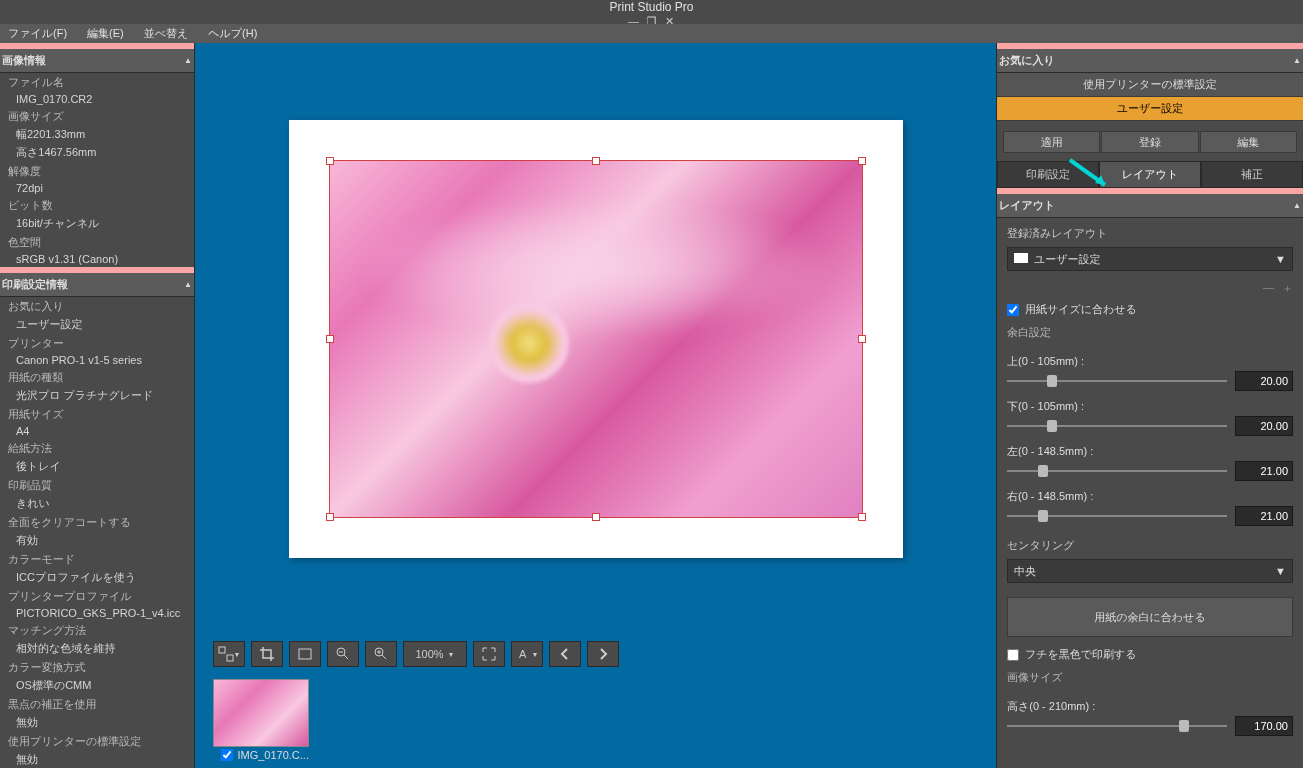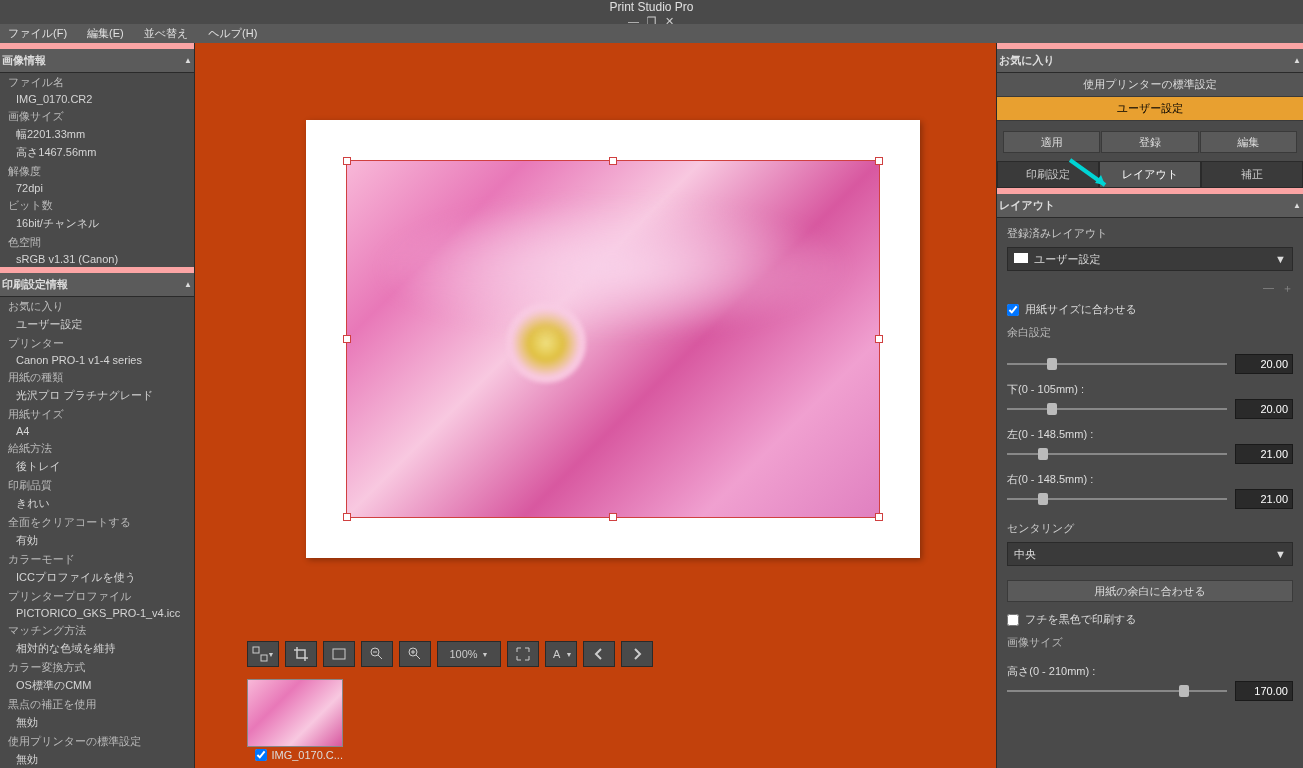--- a/index.html
+++ b/index.html
@@ -10,21 +10,21 @@
 .titlebar-btns { display: flex; gap: 2px; }
 .titlebar-btn { width: 16px; height: 14px; display: flex; align-items: center; justify-content: center; color: #ccc; }
 .menubar { height: 22px; background: #5a5a5a; display: flex; align-items: center; padding: 0 4px; gap: 12px; color: #e0e0e0; }
 .menubar span { padding: 2px 4px; }
 .main { flex: 1; display: flex; background: #6b6b6b; }
 .left-panel { width: 195px; background: #4a4a4a; display: flex; flex-direction: column; border-right: 1px solid #2a2a2a; overflow-y: auto; }
 .panel-header { background: #5b5b5b; padding: 4px 2px; display: flex; justify-content: space-between; align-items: center; border-top: 6px solid #fca5a5; border-bottom: 1px solid #2a2a2a; color: #ddd; font-weight: bold; }
 .panel-header .arrow { font-size: 8px; }
 .info-row { padding: 2px 8px; color: #bbb; }
 .info-val { padding: 1px 8px 2px 16px; color: #d5d5d5; }
-.center { flex: 1; display: flex; flex-direction: column; background: #c2410c; padding-left: 34px; }
+.center { flex: 1; display: flex; flex-direction: column; background: #0369a1; }
 .preview-area { flex: 1; display: flex; align-items: center; justify-content: center; padding: 20px; }
 .paper { width: 614px; height: 438px; background: #fff; position: relative; box-shadow: 2px 2px 6px rgba(0,0,0,0.3); }
 .crop-box { position: absolute; top: 40px; left: 40px; right: 40px; bottom: 40px; border: 1px solid #d04040; }
 .crop-img { width: 100%; height: 100%; background: linear-gradient(135deg, #f8b8d8 0%, #e878b8 20%, #f8c8e0 40%, #d858a0 60%, #f0a0d0 80%, #e080c0 100%); position: relative; overflow: hidden; }
 .crop-img::before { content:''; position:absolute; top:40%; left:30%; width:80px; height:80px; background:radial-gradient(circle, #f0e080 0%, #e0c040 30%, #f8c8e0 60%); border-radius:50%; filter:blur(2px); }
 .crop-img::after { content:''; position:absolute; top:10%; left:5%; right:5%; height:40%; background:radial-gradient(ellipse, #f8d0e8 0%, transparent 70%); filter:blur(8px); }
 .handle { position: absolute; width: 8px; height: 8px; background: #fff; border: 1px solid #d04040; }
 .h-tl { top:-4px; left:-4px; } .h-tc { top:-4px; left:50%; margin-left:-4px; } .h-tr { top:-4px; right:-4px; }
 .h-ml { top:50%; left:-4px; margin-top:-4px; } .h-mr { top:50%; right:-4px; margin-top:-4px; }
 .h-bl { bottom:-4px; left:-4px; } .h-bc { bottom:-4px; left:50%; margin-left:-4px; } .h-br { bottom:-4px; right:-4px; }
@@ -55,21 +55,21 @@
 .checkbox-row input { width: 12px; height: 12px; }
 .field-group { padding: 4px 10px; }
 .field-label { color: #bbb; margin-bottom: 6px; }
 .margin-row { padding: 4px 10px; }
 .margin-label { color: #ddd; margin-bottom: 2px; }
 .margin-control { display: flex; align-items: center; gap: 8px; }
 .slider { flex: 1; height: 16px; position: relative; }
 .slider-track { position: absolute; top: 7px; left: 0; right: 0; height: 2px; background: #888; }
 .slider-thumb { position: absolute; top: 2px; width: 10px; height: 12px; background: #bbb; border-radius: 2px; }
 .num-input { width: 58px; height: 20px; background: #2a2a2a; border: 1px solid #1a1a1a; color: #fff; text-align: right; padding: 0 4px; }
-.wide-btn { margin: 6px 10px; height: 22px; background: #5a5a5a; border: 1px solid #3a3a3a; display: flex; align-items: center; justify-content: center; color: #ddd; cursor: pointer; }
+.wide-btn { margin: 6px 10px; height: 40px; background: #5a5a5a; border: 1px solid #3a3a3a; display: flex; align-items: center; justify-content: center; color: #ddd; cursor: pointer; }
 .footer { height: 44px; background: #4a4a4a; border-top: 1px solid #2a2a2a; display: flex; align-items: center; padding: 0 8px; justify-content: space-between; }
 .view-modes { display: flex; gap: 2px; }
 .view-mode { width: 30px; height: 24px; background: #3a3a3a; border: 1px solid #2a2a2a; display: flex; align-items:center; justify-content:center; }
 .view-mode.active { border: 2px solid #e8a030; }
 .view-mode .r1 { width:16px; height:14px; background:#fff; }
 .view-mode .r2 { width:16px; height:14px; background:linear-gradient(to right,#fff 50%,#000 50%); }
 .view-mode .r3 { width:16px; height:14px; background:linear-gradient(to right,#fff 33%,#888 33%,#888 66%,#000 66%); }
 .footer-right { display: flex; align-items: center; gap: 8px; }
 .gear-btn { width: 28px; height: 26px; background: #5a5a5a; border: 1px solid #2a2a2a; display:flex; align-items:center; justify-content:center; }
 .copies { display: flex; align-items: center; gap: 2px; }
@@ -122,21 +122,21 @@
       <div class="info-row">色空間</div>
       <div class="info-val">sRGB v1.31 (Canon)</div>
 
       <div class="panel-header">
         <span>印刷設定情報</span>
         <span class="arrow">▲</span>
       </div>
       <div class="info-row">お気に入り</div>
       <div class="info-val">ユーザー設定</div>
       <div class="info-row">プリンター</div>
-      <div class="info-val">Canon PRO-1 v1-4 series</div>
+      <div class="info-val">Canon PRO-1 v1-5 series</div>
       <div class="info-row">用紙の種類</div>
       <div class="info-val">光沢プロ プラチナグレード</div>
       <div class="info-row">用紙サイズ</div>
       <div class="info-val">A4</div>
       <div class="info-row">給紙方法</div>
       <div class="info-val">後トレイ</div>
       <div class="info-row">印刷品質</div>
       <div class="info-val">きれい</div>
       <div class="info-row">全面をクリアコートする</div>
       <div class="info-val">有効</div>
@@ -271,20 +271,21 @@
           <span>＋</span>
         </div>
         <div class="checkbox-row">
           <input type="checkbox" checked="" style="">
           <span>用紙サイズに合わせる</span>
         </div>
         <div class="field-group">
           <div class="field-label">余白設定</div>
         </div>
         <div class="margin-row">
+          <div class="margin-label">上(0 - 105mm) :</div>
           <div class="margin-control">
             <div class="slider">
                 <div class="slider-track"></div>
                 <div class="slider-thumb" style="left:18%"></div>
               </div>
             <input class="num-input" value="20.00" style="">
           </div>
         </div>
         <div class="margin-row">
           <div class="margin-label">下(0 - 105mm) :</div>

